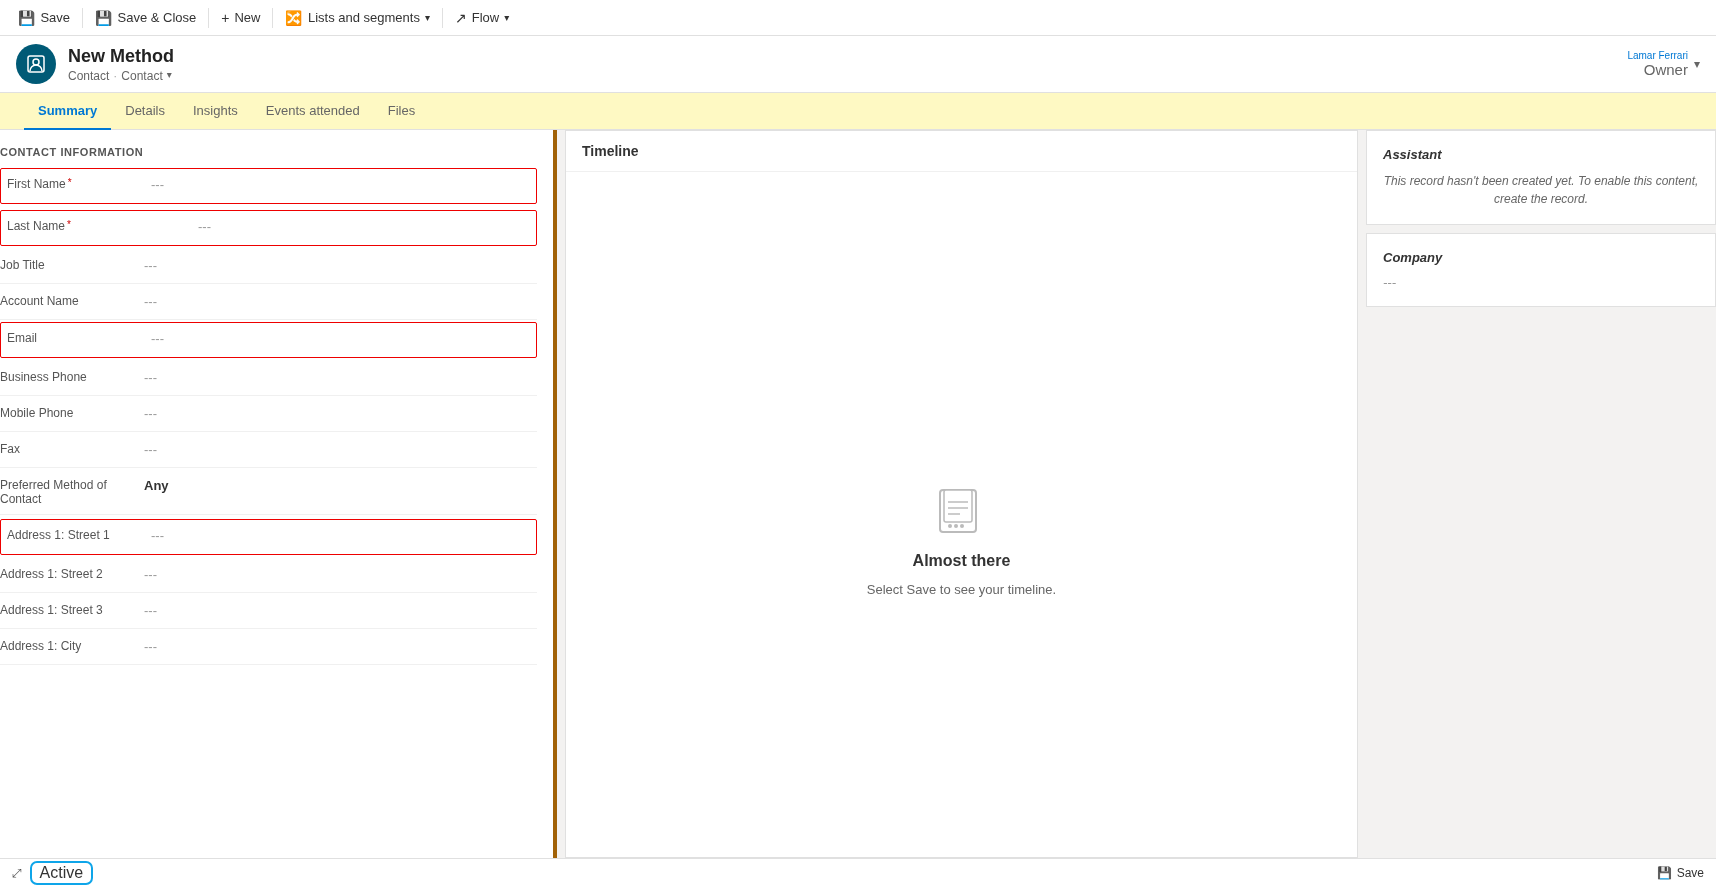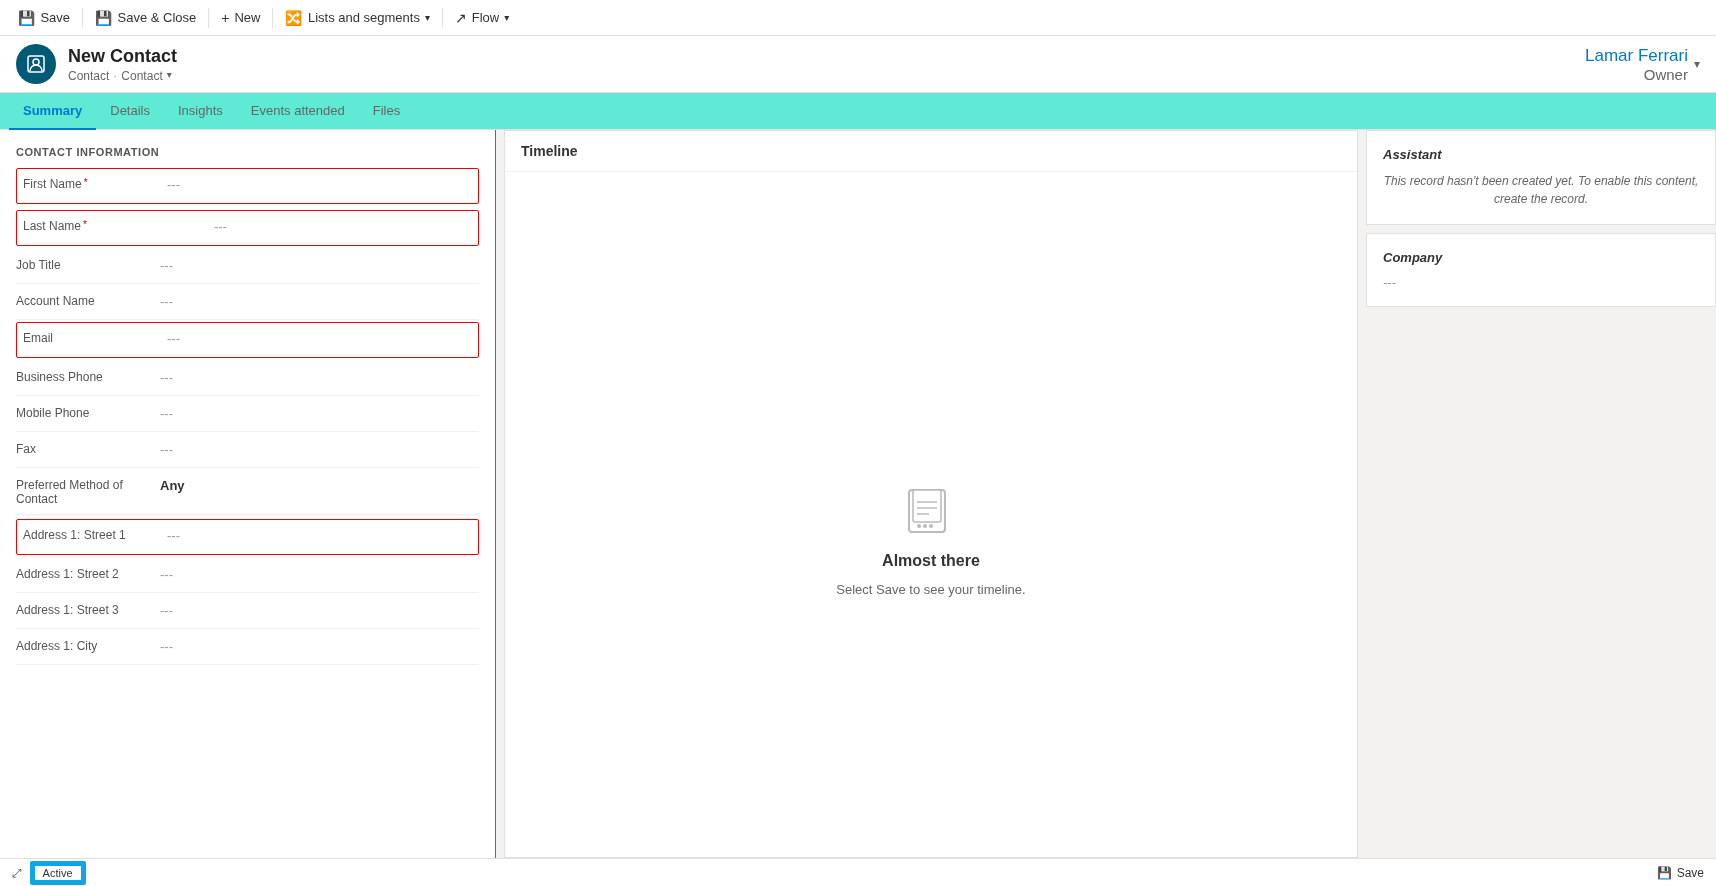--- a/index.html
+++ b/index.html
@@ -55,30 +55,30 @@
       margin-right: 12px;
       flex-shrink: 0;
     }
     .record-title-area { flex: 1; }
     .record-title { font-size: 18px; font-weight: 600; color: #222; }
     .record-breadcrumb { font-size: 12px; color: #666; display: flex; align-items: flex-start; gap: 4px; margin-top: 2px; }
     .record-breadcrumb .sep { color: #aaa; }
     .breadcrumb-link { color: #666; cursor: pointer; }
     .breadcrumb-chevron { font-size: 10px; color: #666; cursor: pointer; }
     .record-owner { text-align: right; margin-left: auto; display: flex; align-items: center; gap: 6px; }
-    .owner-name { color: #0078d4; font-size: 17px; cursor: pointer; }
+    .owner-name { color: #0078d4; font-size: 10px; cursor: pointer; }
     .owner-label { font-size: 15px; color: #666; }
     .owner-chevron { font-size: 12px; color: #666; cursor: pointer; }
 
     
     .tabs-bar {
       display: flex;
-      background: #5eead4;
+      background: #fef9c3;
       border-bottom: 1px solid #e0e0e0;
-      padding: 0 9px;
+      padding: 0 24px;
       flex-shrink: 0;
     }
     .tab {
       padding: 10px 14px;
       cursor: pointer;
       font-size: 13px;
       color: #666;
       border-bottom: 2px solid transparent;
       margin-bottom: -1px;
     }
@@ -92,26 +92,26 @@
     .main-content {
       display: flex;
       flex: 1;
       overflow: hidden;
       background: #f3f2f1;
       gap: 0;
     }
 
     
     .left-panel {
-      width: 496px;
+      width: 557px;
       flex-shrink: 0;
       background: #fff;
       overflow-y: auto;
-      border-right: 1px solid #a16207;
-      padding: 16px 16px 16px 16px;
+      border-right: 4px solid #a16207;
+      padding: 16px 16px 16px 0;
     }
     .section-title {
       font-size: 11px;
       font-weight: 600;
       color: #555;
       text-transform: uppercase;
       letter-spacing: 0.05em;
       margin-bottom: 10px;
     }
     .field-row {
@@ -244,25 +244,25 @@
       justify-content: space-between;
       background: #fff;
       border-top: 1px solid #e0e0e0;
       height: 28px;
       padding: 0 12px;
       flex-shrink: 0;
     }
     .status-left { display: flex; align-items: center; gap: 8px; }
     .status-icon { font-size: 12px; color: #555; cursor: pointer; }
     .status-badge {
-      font-size: 11px;
+      font-size: 16px;
       color: #333;
       padding: 1px 8px;
-      border: 5px solid #0ea5e9;
-      border-radius: 2px;
+      border: 2px solid #0ea5e9;
+      border-radius: 7px;
       cursor: pointer;
     }
     .status-save-btn {
       display: flex;
       align-items: center;
       gap: 4px;
       border: none;
       background: transparent;
       cursor: pointer;
       font-size: 12px;
@@ -303,21 +303,21 @@
 
 <div class="record-header">
   <div class="record-icon">
     <svg width="22" height="22" viewBox="0 0 22 22" fill="none">
       <rect x="3" y="3" width="16" height="16" rx="2" fill="none" stroke="white" stroke-width="1.5"></rect>
       <circle cx="11" cy="9" r="3" fill="none" stroke="white" stroke-width="1.5"></circle>
       <path d="M5 18c0-3.3 2.7-6 6-6s6 2.7 6 6" fill="none" stroke="white" stroke-width="1.5"></path>
     </svg>
   </div>
   <div class="record-title-area">
-    <div class="record-title">New Contact</div>
+    <div class="record-title">New Method</div>
     <div class="record-breadcrumb">
       <span class="breadcrumb-link">Contact</span>
       <span class="sep">·</span>
       <span class="breadcrumb-link">Contact</span>
       <span class="breadcrumb-chevron">▾</span>
     </div>
   </div>
   <div class="record-owner">
     <div style="text-align:right;">
       <div class="owner-name">Lamar Ferrari</div>

